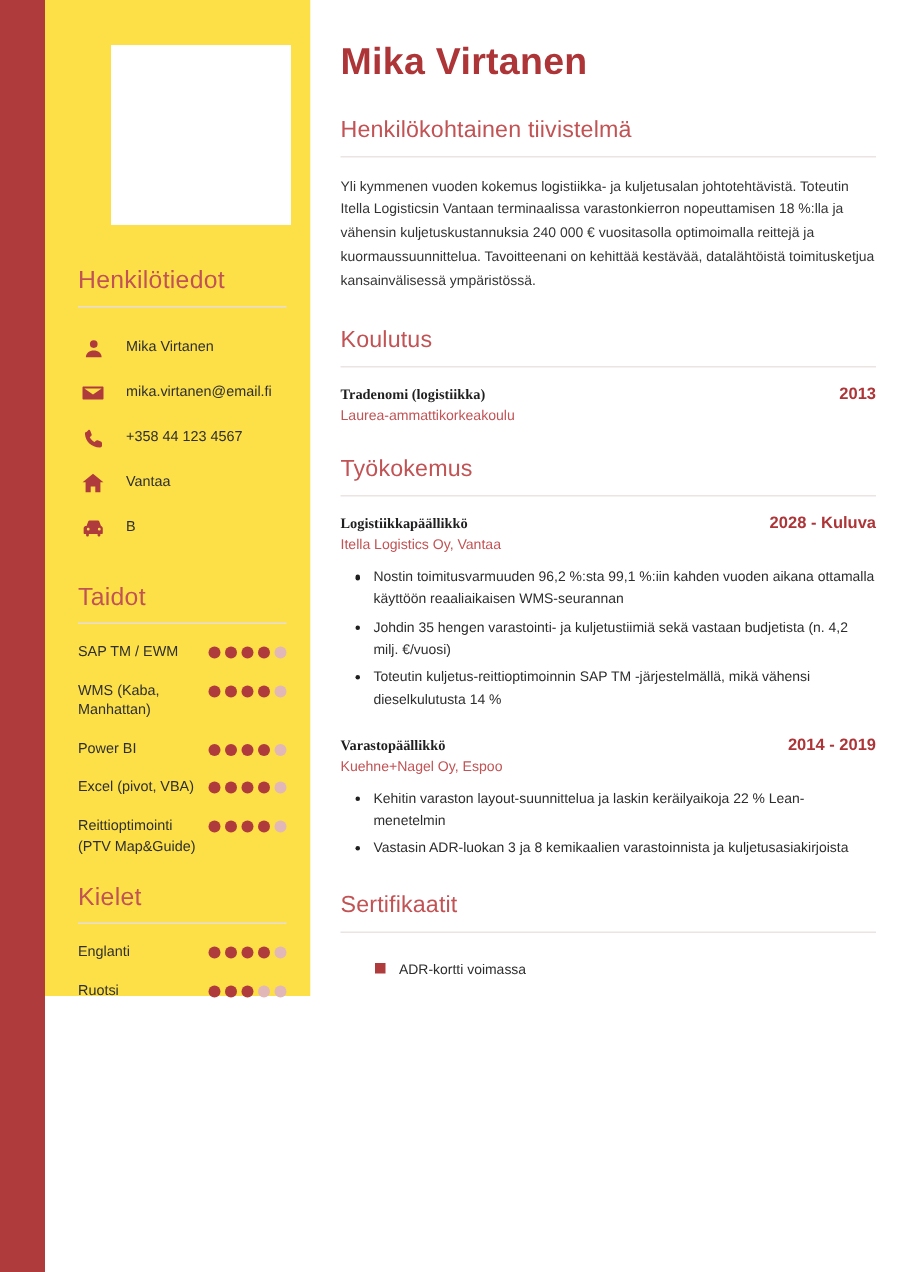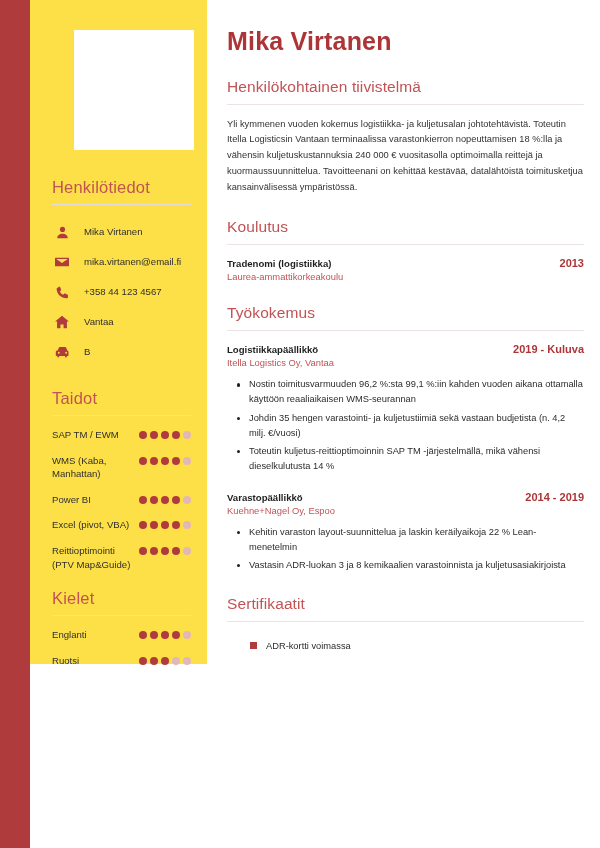--- a/index.html
+++ b/index.html
@@ -153,20 +153,21 @@
   .entry { margin-bottom: 4px; }
   .entry-head {
     display: flex;
     justify-content: space-between;
     align-items: baseline;
   }
   .entry-title {
     font-size: 9.6px;
     font-weight: bold;
     color: #1f1f1f;
+    font-family: Liberation Serif, serif;
   }
   .entry-date {
     font-size: 11px;
     font-weight: bold;
     color: #ad3538;
     white-space: nowrap;
     padding-left: 10px;
   }
   .entry-org {
     font-size: 9.4px;
@@ -401,21 +402,21 @@
       </div>
 
     <div class="block-gap-lg"></div>
 
     <h2 class="main-heading">Työkokemus</h2>
     <div class="main-rule"></div>
     <div id="experience-list">
         <div class="entry">
           <div class="entry-head">
             <div class="entry-title">Logistiikkapäällikkö</div>
-            <div class="entry-date">2019 - Kuluva</div>
+            <div class="entry-date">2028 - Kuluva</div>
           </div>
           <div class="entry-org">Itella Logistics Oy, Vantaa</div>
           <ul class="bullets">
             <li>Nostin toimitusvarmuuden 96,2 %:sta 99,1 %:iin kahden vuoden aikana ottamalla käyttöön reaaliaikaisen WMS-seurannan</li>
             <li>Johdin 35 hengen varastointi- ja kuljetustiimiä sekä vastaan budjetista (n. 4,2 milj. €/vuosi)</li>
             <li>Toteutin kuljetus-reittioptimoinnin SAP TM -järjestelmällä, mikä vähensi dieselkulutusta 14 %</li>
           </ul>
         </div>
         <div class="block-gap-md"></div>
         <div class="entry">

